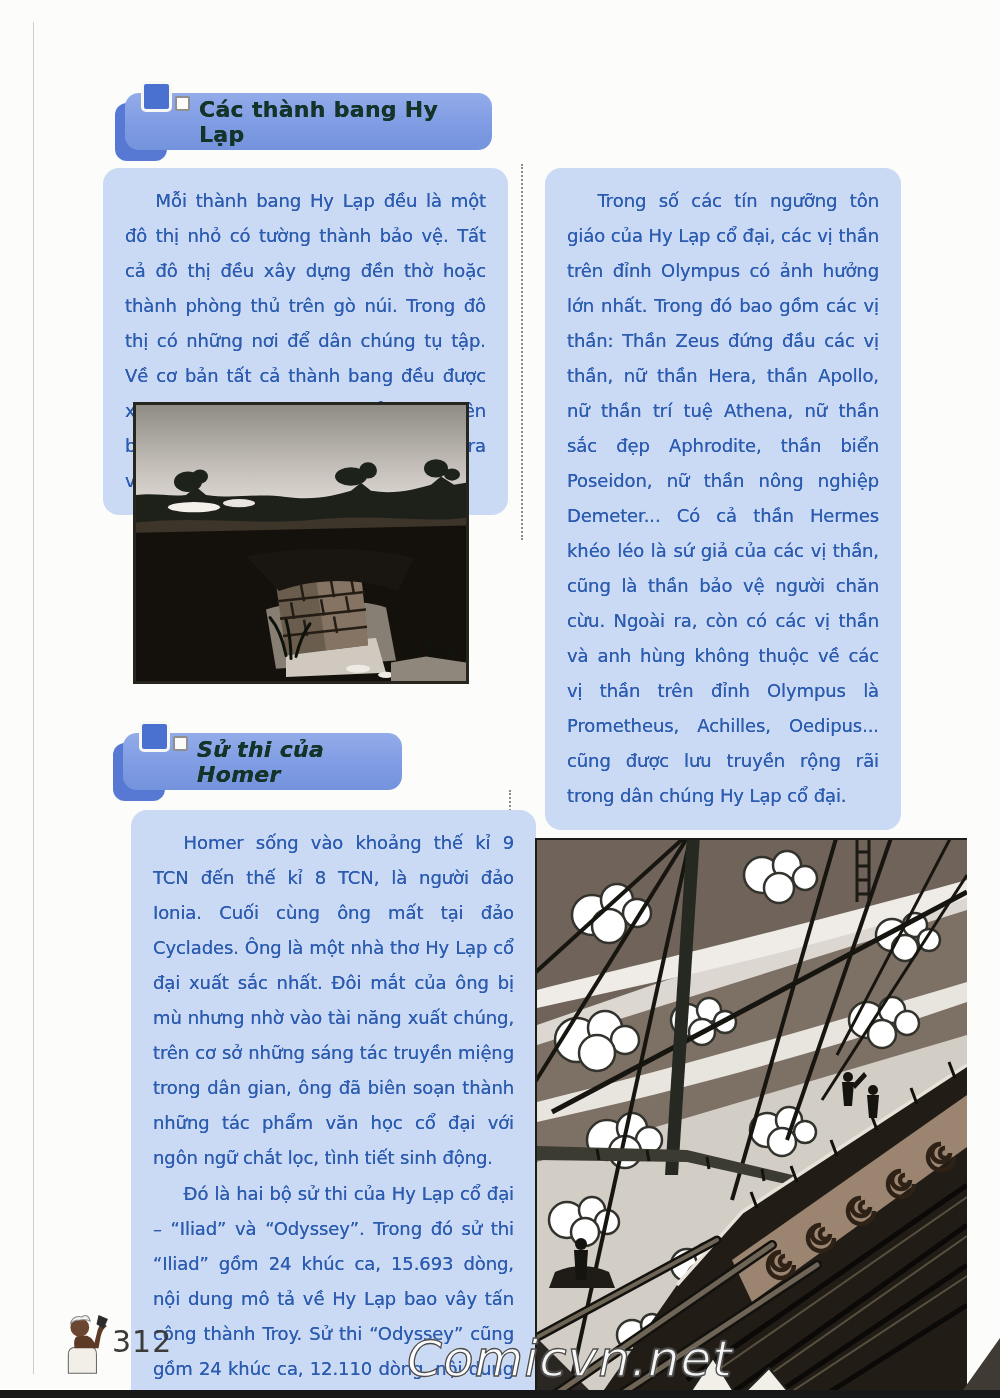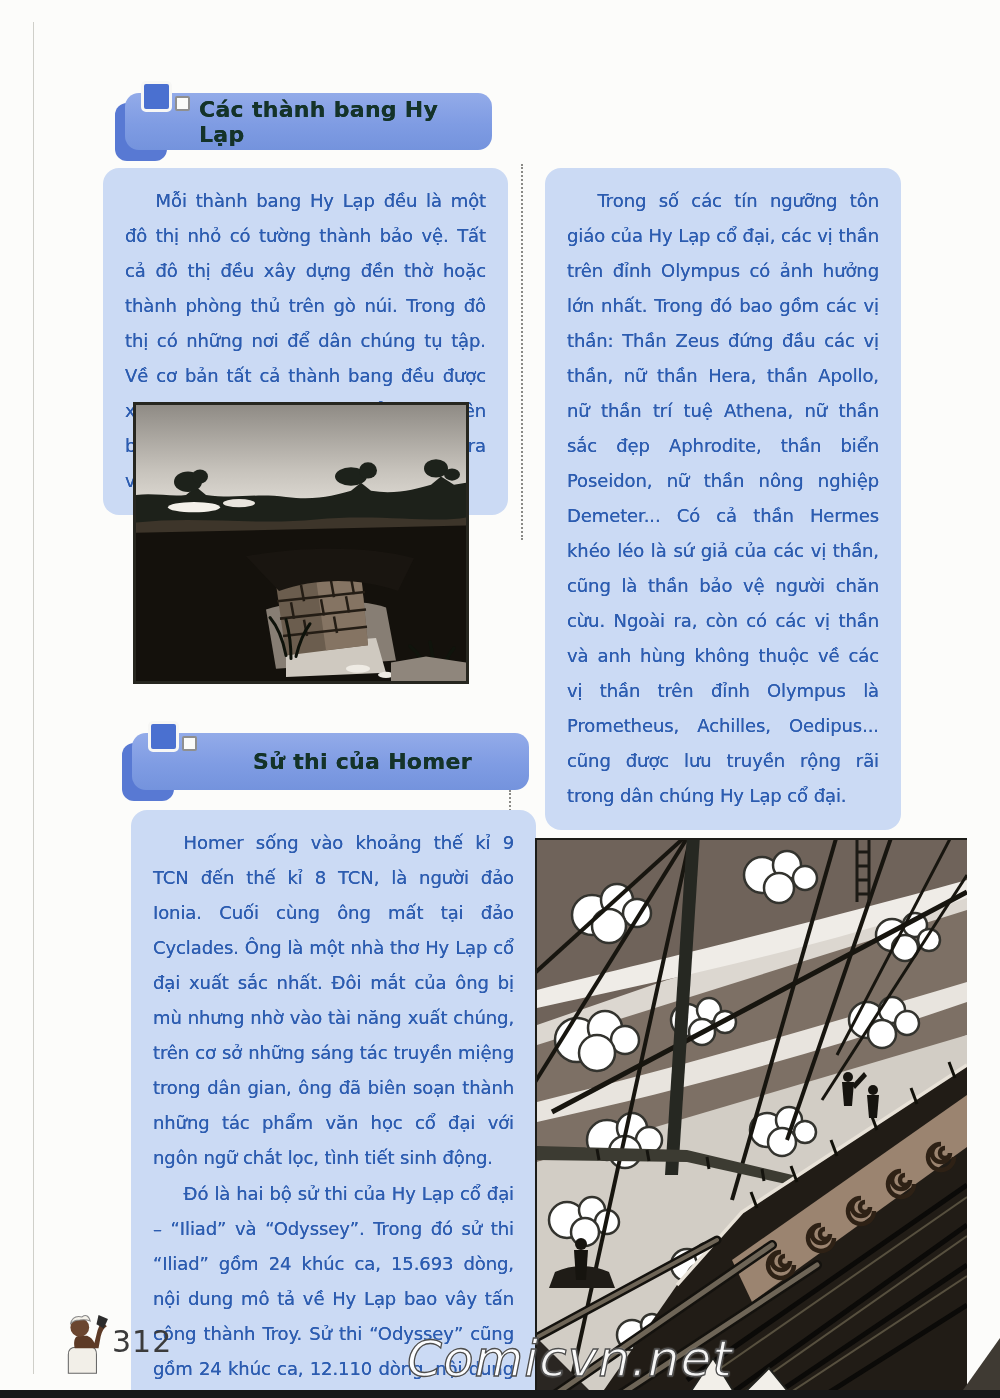--- a/index.html
+++ b/index.html
@@ -127,21 +127,21 @@
         <path d="M292,268 C288,250 282,242 274,236"></path>
         <path d="M298,268 C298,248 296,240 294,232"></path>
         <path d="M304,268 C308,252 312,244 318,238"></path>
       </g>
       <ellipse cx="222" cy="258" rx="12" ry="4" fill="#efebe4"></ellipse>
       <ellipse cx="250" cy="264" rx="8" ry="3" fill="#efebe4"></ellipse>
       <path d="M255,252 L290,246 L330,252 L330,270 L255,270 Z" fill="#8f867c"></path>
     </svg>
   </div>
 
-  <div class="badge" style="left:122px; top:733px; width:407px;">
+  <div class="badge" style="left:113px; top:733px; width:289px;font-style:italic;">
     <div class="cap"></div>
     <div class="bar"></div>
     <div class="sq1"></div>
     <div class="sq2"></div>
     <div class="label">Sử thi của Homer</div>
   </div>
 
   <div class="panel" style="left:103px; top:810px; width:405px;margin-left:28px;">
     <p>Homer sống vào khoảng thế kỉ 9 TCN đến thế kỉ 8 TCN, là người đảo Ionia. Cuối cùng ông mất tại đảo Cyclades. Ông là một nhà thơ Hy Lạp cổ đại xuất sắc nhất. Đôi mắt của ông bị mù nhưng nhờ vào tài năng xuất chúng, trên cơ sở những sáng tác truyền miệng trong dân gian, ông đã biên soạn thành những tác phẩm văn học cổ đại với ngôn ngữ chắt lọc, tình tiết sinh động.</p>
     <p>Đó là hai bộ sử thi của Hy Lạp cổ đại – “Iliad” và “Odyssey”. Trong đó sử thi “Iliad” gồm 24 khúc ca, 15.693 dòng, nội dung mô tả về Hy Lạp bao vây tấn công thành Troy. Sử thi “Odyssey” cũng gồm 24 khúc ca, 12.110 dòng, nội dung kể về câu chuyện Odyssey - vị anh hùng đa mưu túc trí của liên quân Hy Lạp, trong hành trình vượt biển trở về quê hương đã nếm trải đủ gian nan và nguy hiểm.</p>

